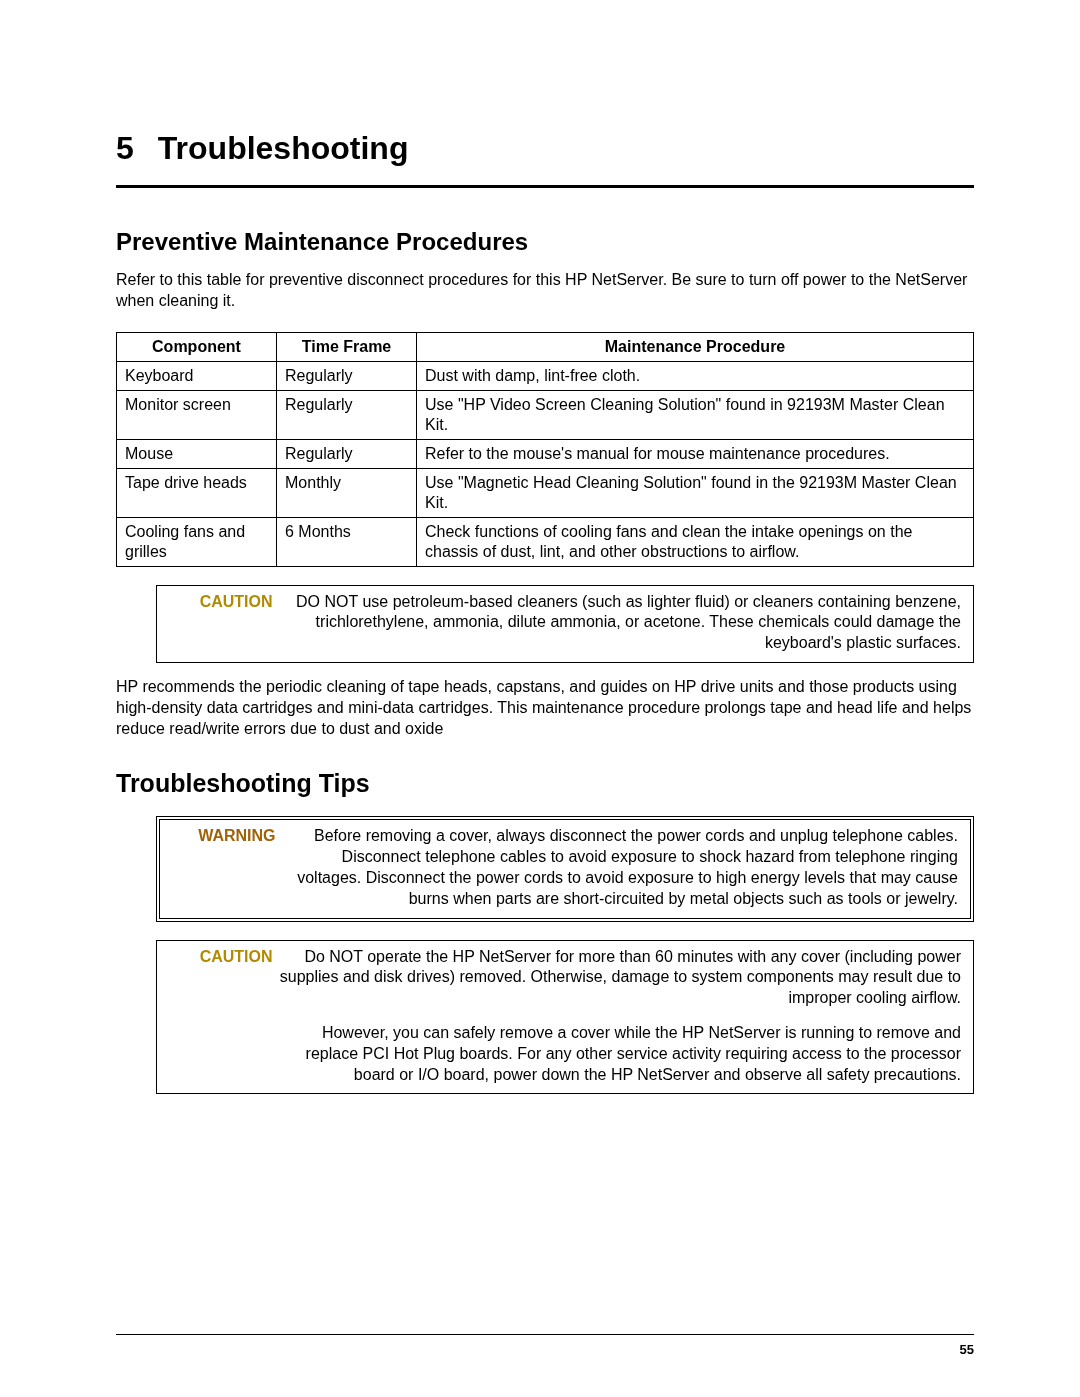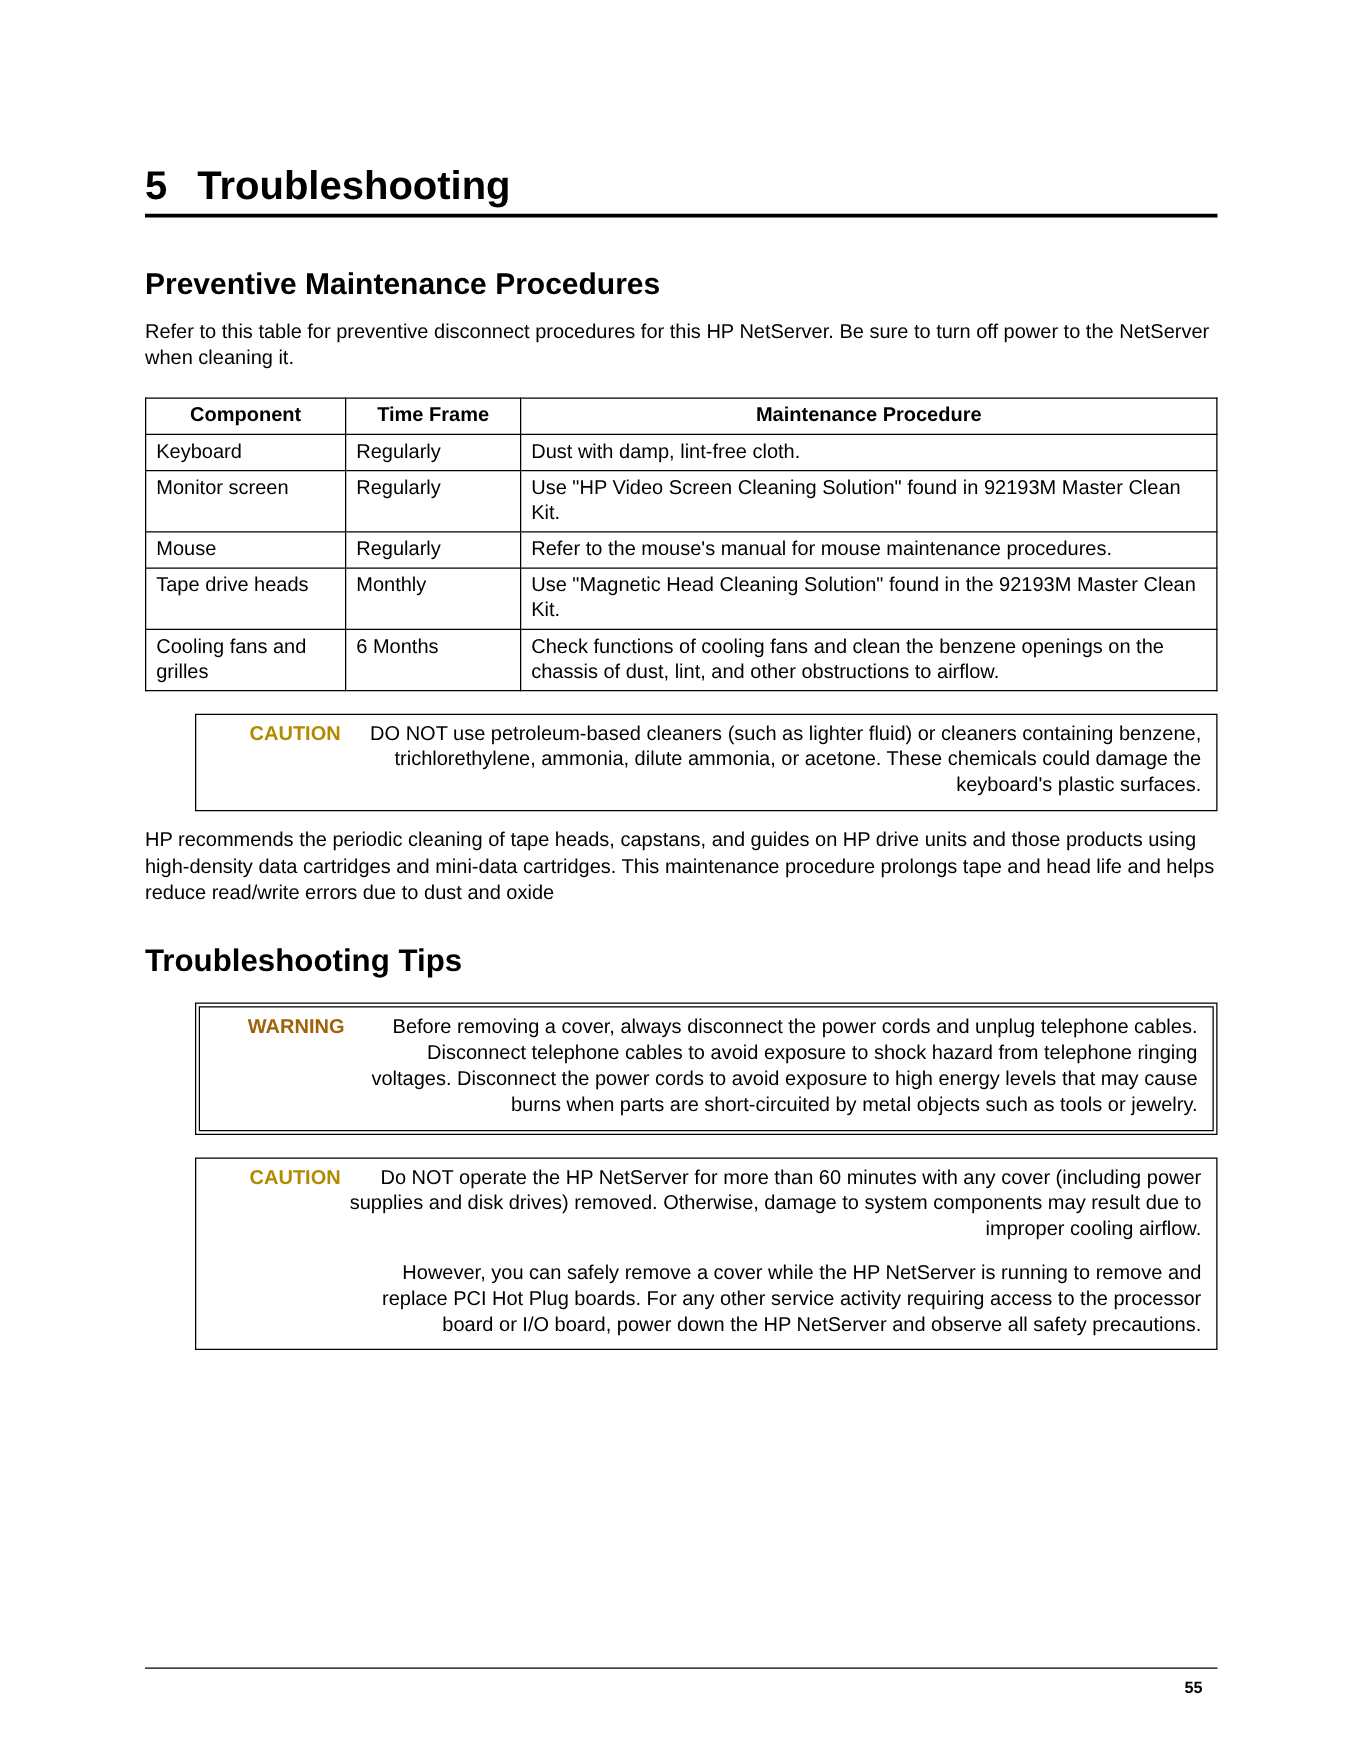--- a/index.html
+++ b/index.html
@@ -14,21 +14,21 @@
     background: #fff;
     font-family: Arial, Helvetica, sans-serif;
     color: #000;
     box-sizing: border-box;
     padding: 130px 106px 0 116px;
   }
   .chapter-title {
     font-size: 32px;
     font-weight: 700;
     border-bottom: 3px solid #000;
-    padding-bottom: 4px;
+    padding-bottom: 18px;
     margin-bottom: 40px;
   }
   .chapter-title .gap {
     display: inline-block;
     width: 24px;
   }
   .section-title {
     font-size: 24px;
     font-weight: 700;
     margin: 0 0 14px 0;
@@ -114,21 +114,21 @@
 
   .footer-rule {
     position: absolute;
     left: 116px;
     right: 106px;
     bottom: 62px;
     border-top: 1px solid #000;
   }
   .page-number {
     position: absolute;
-    right: 118px;
+    right: 106px;
     bottom: 40px;
     font-size: 13px;
     font-weight: 700;
   }
 </style>
 </head>
 <body>
 
 <div class="page">
 
@@ -169,21 +169,21 @@
           <td>Refer to the mouse's manual for mouse maintenance procedures.</td>
         </tr>
         <tr>
           <td>Tape drive heads</td>
           <td>Monthly</td>
           <td>Use "Magnetic Head Cleaning Solution" found in the 92193M Master Clean Kit.</td>
         </tr>
         <tr>
           <td>Cooling fans and grilles</td>
           <td>6 Months</td>
-          <td>Check functions of cooling fans and clean the benzene openings on the chassis of dust, lint, and other obstructions to airflow.</td>
+          <td>Check functions of cooling fans and clean the intake openings on the chassis of dust, lint, and other obstructions to airflow.</td>
         </tr>
       </tbody>
   </table>
 
   <div class="admon-box caution-box">
     <span class="label">CAUTION</span>
     <span class="content">DO NOT use petroleum-based cleaners (such as lighter fluid) or cleaners containing benzene, trichlorethylene, ammonia, dilute ammonia, or acetone. These chemicals could damage the keyboard's plastic surfaces.</span>
   </div>
 
   <p class="body-text after-table">HP recommends the periodic cleaning of tape heads, capstans, and guides on HP drive units and those products using high-density data cartridges and mini-data cartridges. This maintenance procedure prolongs tape and head life and helps reduce read/write errors due to dust and oxide</p>

